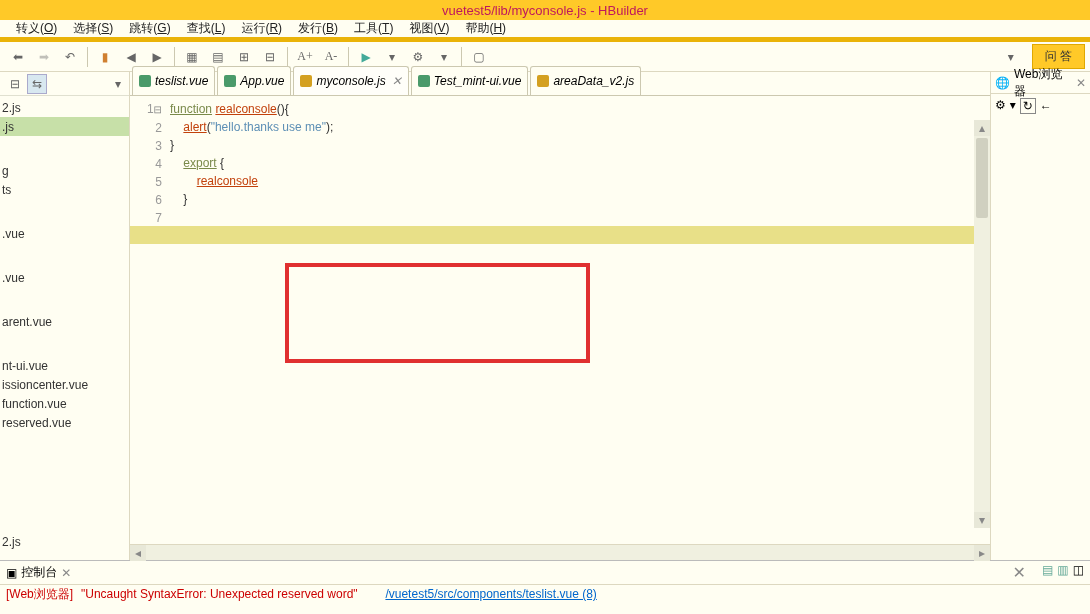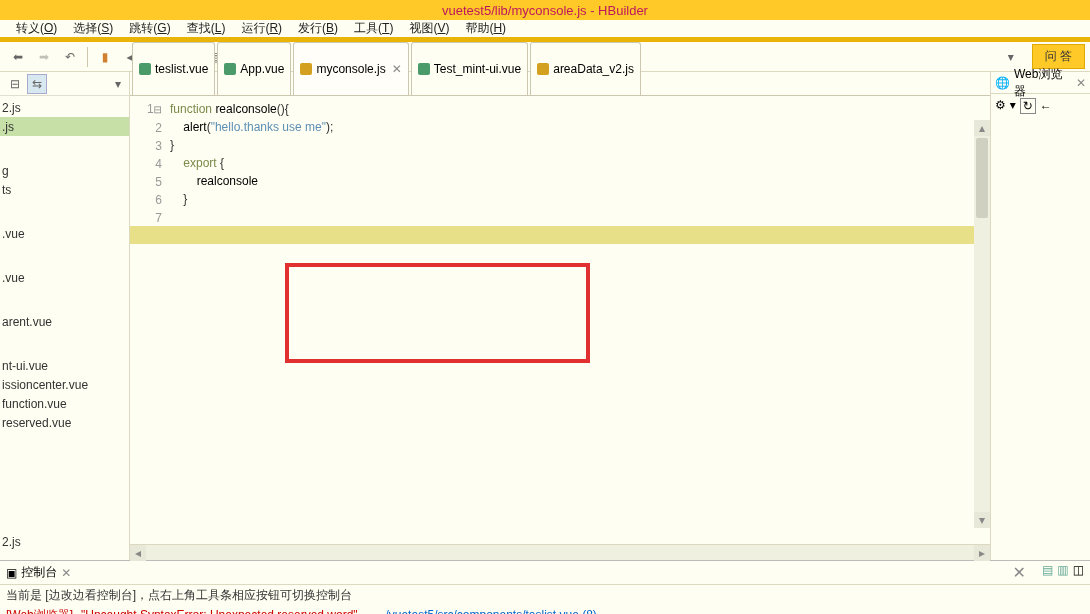--- a/index.html
+++ b/index.html
@@ -23,30 +23,30 @@
 .sidebar { width: 130px; background: #fffef2; border-right: 1px solid #ddd8c0; position: relative; }
 .sb-header { height: 24px; display: flex; align-items: center; padding-left: 4px; border-bottom: 1px solid #e0e0d0; }
 .sb-icon-btn { width: 20px; height: 20px; display: flex; align-items: center; justify-content: center; margin: 0 1px; color: #666; }
 .sb-tree { padding-top: 2px; }
 .sb-item { height: 19px; display: flex; align-items: center; padding-left: 2px; color: #333; cursor: pointer; }
 .sb-item.sel { background: #c7e0a8; }
 .sb-item.sep { height: 25px; }
 
 .editor-area { flex: 1; display: flex; flex-direction: column; background: #fffef2; }
 .tabs { height: 24px; display: flex; align-items: flex-end; background: #fffef2; border-bottom: 1px solid #ccc8b0; padding-left: 2px; }
-.tab { display: flex; align-items: center; padding: 19px 6px; border: 1px solid #ccc8b0; border-bottom: none; margin-right: 2px; background: #fffef2; cursor: pointer; border-radius: 3px 3px 0 0; font-size: 12px; gap: 4px; }
+.tab { display: flex; align-items: center; padding: 7px 6px; border: 1px solid #ccc8b0; border-bottom: none; margin-right: 2px; background: #fffef2; cursor: pointer; border-radius: 3px 3px 0 0; font-size: 12px; gap: 4px; font-style: italic; }
 .tab.active { background: #fffef9; }
 .tab-icon { width: 12px; height: 12px; display: inline-flex; }
 .tab-close { color: #888; margin-left: 2px; }
 
 .code-wrap { flex: 1; display: flex; position: relative; background: #fffef2; }
 .gutter { width: 40px; text-align: right; padding-right: 8px; padding-top: 4px; color: #999; font-family: Consolas, monospace; font-size: 13px; line-height: 18px; }
 .code { flex: 1; padding-top: 4px; font-family: Consolas, monospace; font-size: 13px; line-height: 18px; white-space: pre; position: relative; }
-.kw { color: #7a8a4a; }
-.fn { color: #000000; }
+.kw { color: #7a8a4a; text-decoration: underline; }
+.fn { color: #c2410c; text-decoration: underline; }
 .str { color: #5d8fb5; }
 .pn { color: #333; }
 .highlight-line { position: absolute; left: 0; right: 16px; height: 18px; background: #e8e088; top: 130px; }
 .red-box { position: absolute; border: 4px solid #e03030; left: 155px; top: 167px; width: 305px; height: 100px; pointer-events: none; }
 
 .right-panel { width: 100px; border-left: 1px solid #ddd8c0; background: #fffef2; }
 .rp-tab { height: 22px; border-bottom: 1px solid #ddd8c0; display: flex; align-items: center; padding: 0 4px; gap: 4px; }
 .rp-icons { padding: 4px; display: flex; gap: 4px; }
 
 .hscroll { height: 16px; background: #f0f0e0; border-top: 1px solid #ddd8c0; display: flex; }
@@ -221,19 +221,18 @@
       <span style="color:#888">✕</span>
     </div>
     <div class="con-tools">
       <span style="color:#888;font-size:16px">✕</span>
       <span style="width:8px"></span>
       <span style="color:#6a9">▤</span>
       <span style="color:#6a9">▥</span>
       <span>◫</span>
     </div>
   </div>
-  <div class="con-hint">当前是 [边改边看控制台]，点右上角工具条相应按钮可切换控制台</div>
   <div class="con-line">
     <span class="err-tag">[Web浏览器]</span>
     <span class="err-msg"> <span>"Uncaught SyntaxError: Unexpected reserved word"</span></span>
     <span class="err-link">/vuetest5/src/components/teslist.vue (8)</span>
   </div>
 </div>
 
 </body></html>

